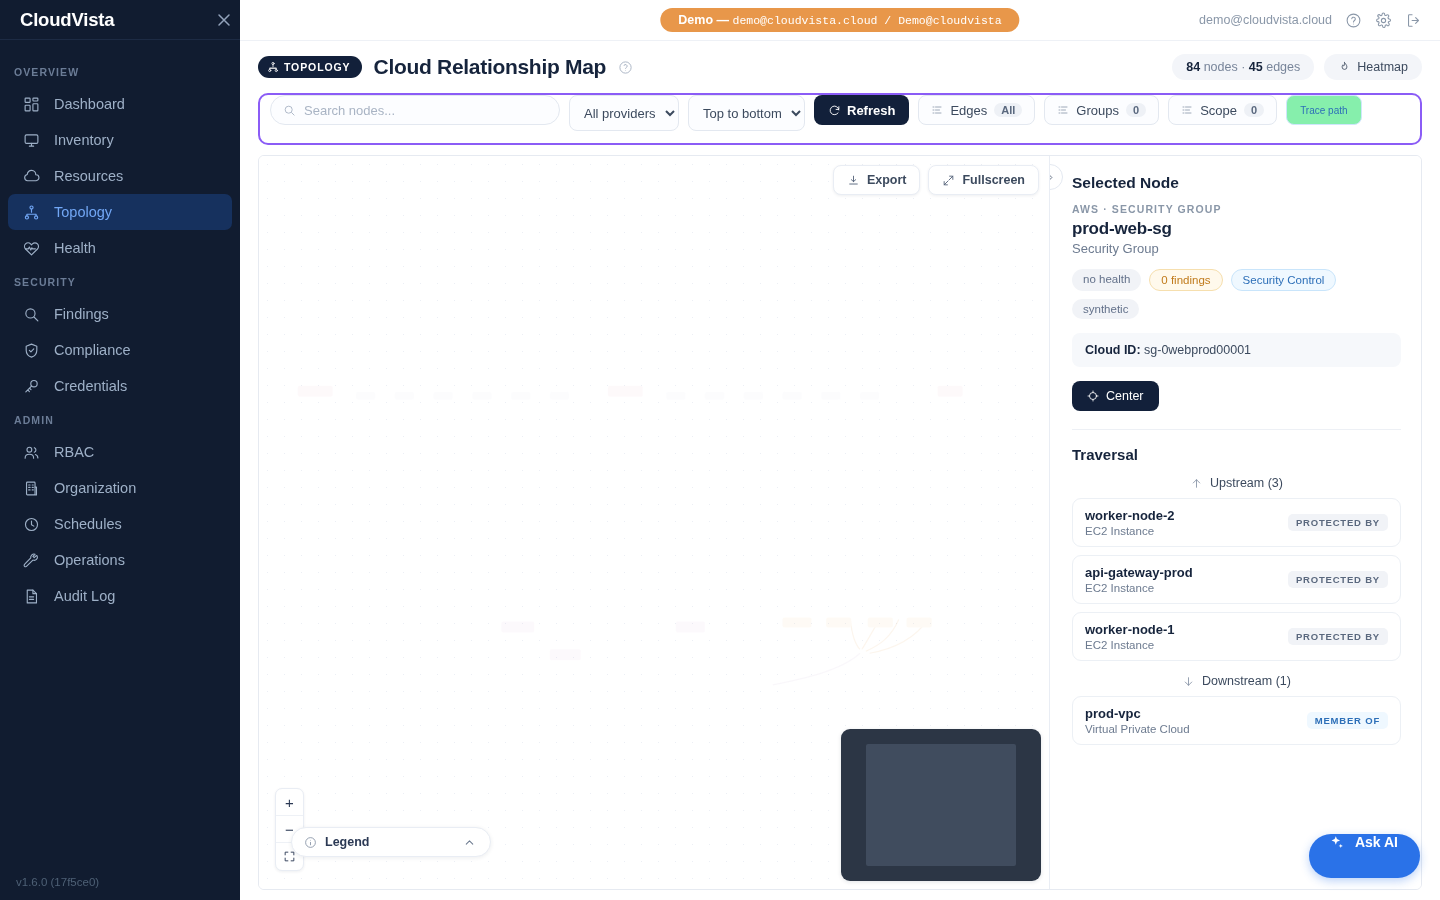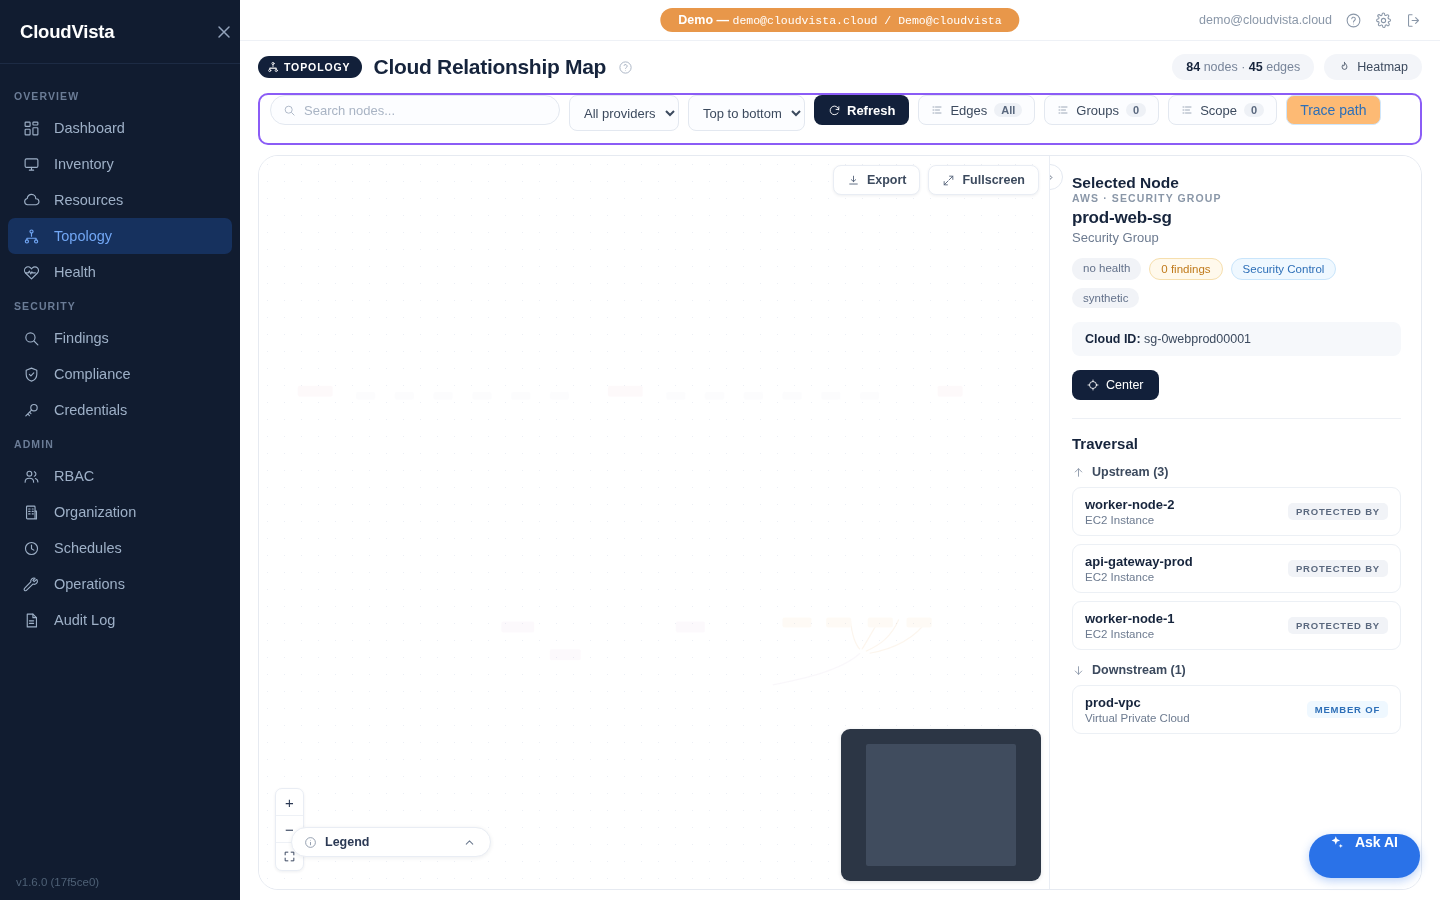--- a/index.html
+++ b/index.html
@@ -13,21 +13,21 @@
 
   
   .sidebar {
     width: 240px; height: 900px;
     background: #111c30;
     display: flex; flex-direction: column;
     flex: 0 0 240px;
     position: relative;
   }
   .sb-head {
-    height: 64px; display: flex; align-items: center;
+    height: 40px; display: flex; align-items: center;
     justify-content: space-between; padding: 0 6px 0 20px;
     border-bottom: 1px solid #1d2b44;
   }
   .sb-logo { color: #fff; font-size: 18.5px; font-weight: bold; letter-spacing: -.2px; }
   .sb-close { color: #93a3bb; width: 20px; height: 20px; display:flex; align-items:center; justify-content:center; cursor: pointer; }
   .sb-scroll { flex: 1; padding-top: 16px; overflow: hidden; }
   .sb-section {
     color: #6b7c96; font-size: 10.5px; font-weight: bold;
     letter-spacing: 1.1px; padding: 10px 0 8px 14px;
   }
@@ -129,29 +129,29 @@
     display: flex; align-items: center; gap: 7px; padding: 0 12px;
     font-size: 13px; color: #3c4a5e; cursor: pointer;
     font-family: "Liberation Sans", sans-serif;
   }
   .btn-light svg.lines { width: 12px; height: 12px; stroke: #8793a6; fill: none; stroke-width: 1.6; stroke-linecap:round;}
   .cnt-badge {
     background: #eef1f6; border-radius: 10px; padding: 1px 7px;
     font-size: 11px; color: #5a6avg; color: #5a687e; font-weight: bold;
   }
   .btn-trace {
-    height: 30px; background: #fdba74; border: 1px solid #cfe6fb; border-radius: 8px;
-    padding: 0 13px; font-size: 14px; color: #2d6fb8; cursor: pointer;
+    height: 30px; background: #86efac; border: 1px solid #cfe6fb; border-radius: 8px;
+    padding: 0 13px; font-size: 10px; color: #2d6fb8; cursor: pointer;
     display: flex; align-items: center; font-family: "Liberation Sans", sans-serif;
   }
 
   
   .content {
     flex: 1; display: flex; margin: 0 18px 10px; min-height: 0;
-    border: 1px solid #e6eaf1; border-radius: 20px; overflow: hidden;
+    border: 1px solid #e6eaf1; border-radius: 6px; overflow: hidden;
     background: #fff;
   }
   .canvas {
     flex: 1; position: relative; min-width: 0;
     background-color: #ffffff;
     background-image: radial-gradient(#eceff5 0.9px, transparent 0.9px);
     background-size: 17px 17px;
     overflow: hidden;
   }
   .canvas-ghost {
@@ -212,21 +212,21 @@
     flex: 0 0 372px; border-left: 1px solid #e9edf4; background: #fff;
     padding: 18px 20px 0 22px; position: relative; overflow: hidden;
   }
   .panel-handle {
     position: absolute; left: -13px; top: 8px; width: 26px; height: 26px;
     border-radius: 50%; background: #fff; border: 1px solid #e3e8f0;
     display: flex; align-items: center; justify-content: center; cursor: pointer;
     z-index: 5; color: #5a687e;
   }
   .panel-handle svg { width: 11px; height: 11px; stroke: currentColor; fill:none; stroke-width:2; stroke-linecap:round; stroke-linejoin:round; }
-  .panel-title { font-size: 15.5px; font-weight: bold; color: #16243c; margin-bottom: 0; }
+  .panel-title { font-size: 15.5px; font-weight: bold; color: #16243c; margin-bottom: 11px; }
   .node-kind {
     font-size: 10.5px; font-weight: bold; letter-spacing: 1.1px;
     color: #8a97a8; margin-bottom: 4px;
   }
   .node-name { font-size: 17px; font-weight: bold; color: #16243c; letter-spacing: -.2px; }
   .node-sub { font-size: 13px; color: #6d7b90; margin-top: 2px; }
   .tagrow { display: flex; gap: 8px; margin-top: 13px; flex-wrap: wrap; }
   .tag { border-radius: 12px; padding: 4px 11px; font-size: 11.5px; }
   .tag.grey { background: #f1f3f7; color: #63718a; }
   .tag.amber { background: #fff9ec; border: 1px solid #f6dfae; color: #c07a1b; }
@@ -240,21 +240,21 @@
     margin-top: 14px; height: 30px; background: #12203a; color: #fff;
     border-radius: 8px; display: inline-flex; align-items: center; gap: 7px;
     padding: 0 15px; font-size: 12.5px; cursor: pointer; border: none;
     font-family: "Liberation Sans", sans-serif;
   }
   .btn-center svg { width: 12px; height: 12px; stroke: #fff; fill: none; stroke-width: 1.7; stroke-linecap:round;}
   .divider { height: 1px; background: #edf0f5; margin: 18px 0 0; }
   .trav-title { font-size: 15px; font-weight: bold; color: #16243c; margin-top: 16px; }
   .stream-head {
     display: flex; align-items: center; gap: 7px;
-    font-size: 12.5px; font-weight: bold; color: #3c4a5e; margin: 13px 0 8px;
+    font-size: 12.5px; font-weight: normal; color: #3c4a5e; margin: 13px 0 8px; justify-content: center;
   }
   .stream-head svg { width: 13px; height: 13px; stroke: #8793a6; fill:none; stroke-width:1.6; stroke-linecap:round; stroke-linejoin:round;}
   .trav-card {
     border: 1px solid #ecf0f5; border-radius: 9px; padding: 9px 12px;
     display: flex; align-items: center; margin-bottom: 8px; cursor: pointer;
   }
   .trav-left { min-width: 0; }
   .trav-name { font-size: 13px; font-weight: bold; color: #16243c; }
   .trav-type { font-size: 11.5px; color: #6d7b90; margin-top: 2px; }
   .rel-badge {

